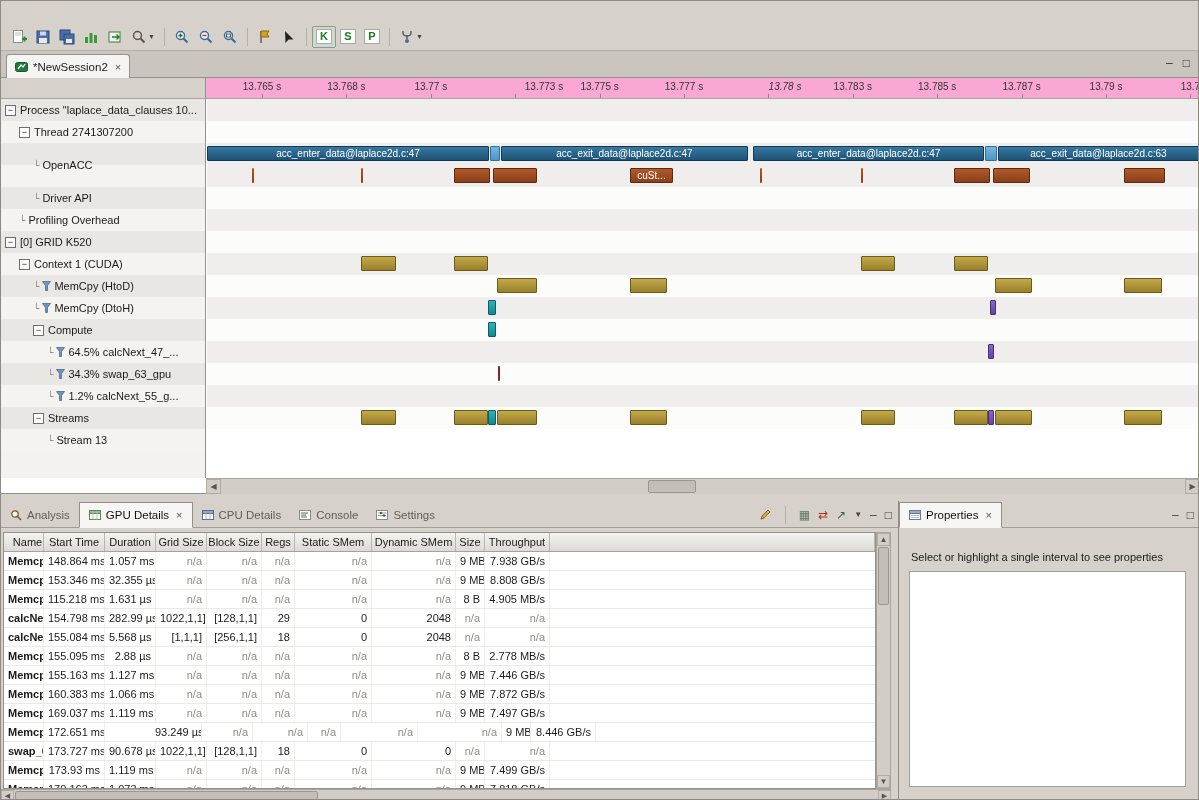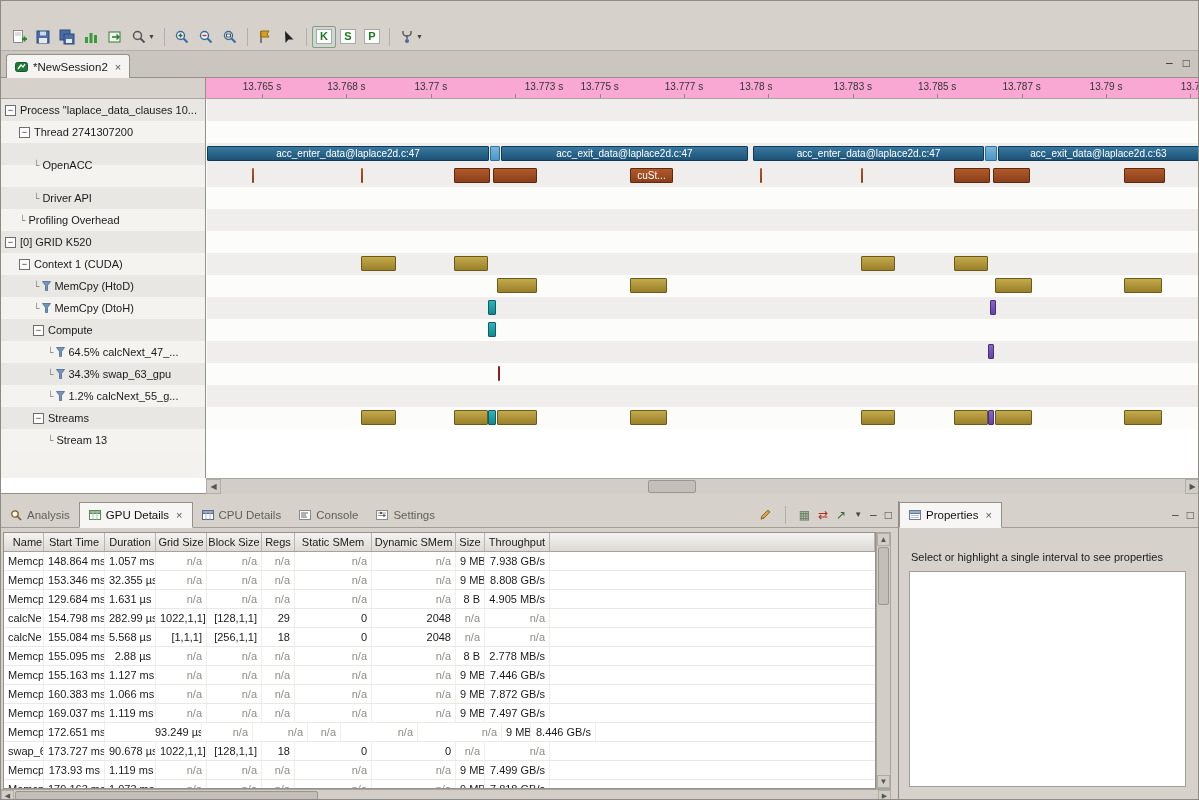--- a/index.html
+++ b/index.html
@@ -67,21 +67,21 @@
   .tabbar-right { position:absolute; right:6px; top:0; height:27px; display:flex; align-items:center; gap:8px; color:#444; font-size:12px; }
   .tr-icon { display:inline-flex; align-items:center; }
 
   #gpu-table { position:absolute; left:2px; top:31px; width:873px; height:257px; background:#fff; border:1px solid #94918a; overflow:hidden; }
   #gpu-head { display:flex; height:19px; background:linear-gradient(#f4f3f1,#dcdad5); border-bottom:1px solid #a5a29b; }
   .hcell { flex:none; border-right:1px solid #b9b6b0; font-size:11px; text-align:center; line-height:18px; overflow:hidden; white-space:nowrap; }
   .hfill { flex:1; }
   #gpu-rows { height:238px; overflow:hidden; }
   .t-row { display:flex; height:19px; border-bottom:1px solid #ebe9e4; background:#fff; }
   .tcell { flex:none; padding:0 4px; font-size:11px; line-height:18px; text-align:right; overflow:hidden; white-space:nowrap; border-right:1px solid #f1efeb; }
-  .tcell.left { text-align:right; }
+  .tcell.left { text-align:right;font-weight:bold; }
   .tcell.na { color:#8f8d88; }
   #gpu-vscroll { position:absolute; left:875px; top:31px; width:15px; height:257px; background:#d2cec7; border:1px solid #a8a59e; }
   .vthumb { position:absolute; left:1px; right:1px; background:#c3bfb8; border:1px solid #9a978f; border-radius:2px; }
   #details-hscroll { left:0; right:7px; top:288px; }
 
   #props-message { position:absolute; left:12px; top:50px; right:10px; font-size:11px; color:#1a1a1a; }
   #props-box { position:absolute; left:10px; top:70px; right:14px; bottom:14px; background:#fff; border:1px solid #a19e97; }
 
   svg { display:block; }
 </style>
@@ -211,21 +211,21 @@
         <span class="ruler-label" style="left: 140.4px;">13.768 s</span>
         <span class="ruler-tick" style="left: 140.4px;"></span>
         <span class="ruler-label" style="left: 224.8px;">13.77 s</span>
         <span class="ruler-tick" style="left: 224.8px;"></span>
         <span class="ruler-label" style="left: 297px; margin-left: 41px;">13.773 s</span>
         <span class="ruler-tick" style="left: 309.2px;"></span>
         <span class="ruler-label" style="left: 393.6px;">13.775 s</span>
         <span class="ruler-tick" style="left: 393.6px;"></span>
         <span class="ruler-label" style="left: 478px;">13.777 s</span>
         <span class="ruler-tick" style="left: 478px;"></span>
-        <span class="ruler-label" style="left: 550px;">13.78 s</span>
+        <span class="ruler-label" style="left: 579px; font-style: italic;">13.78 s</span>
         <span class="ruler-tick" style="left: 562.4px;"></span>
         <span class="ruler-label" style="left: 646.8px;">13.783 s</span>
         <span class="ruler-tick" style="left: 646.8px;"></span>
         <span class="ruler-label" style="left: 731.2px;">13.785 s</span>
         <span class="ruler-tick" style="left: 731.2px;"></span>
         <span class="ruler-label" style="left: 815.6px;">13.787 s</span>
         <span class="ruler-tick" style="left: 815.6px;"></span>
         <span class="ruler-label" style="left: 900px;">13.79 s</span>
         <span class="ruler-tick" style="left: 900px;"></span>
         <span class="ruler-label" style="left: 984.4px;">13.7</span>
@@ -493,21 +493,21 @@
             <span class="tcell na" style="width: 51px;">n/a</span>
             <span class="tcell na" style="width: 55px;">n/a</span>
             <span class="tcell na" style="width: 33px;">n/a</span>
             <span class="tcell na" style="width: 77px;">n/a</span>
             <span class="tcell na" style="width: 84px;">n/a</span>
             <span class="tcell" style="width: 29px;">9 MB</span>
             <span class="tcell" style="width: 65px;">8.808 GB/s</span>
           </div>
           <div class="t-row">
             <span class="tcell left" style="width: 40px;">Memcp</span>
-            <span class="tcell" style="width: 61px;">129.684 ms</span>
+            <span class="tcell" style="width: 61px;">115.218 ms</span>
             <span class="tcell" style="width: 51px;">1.631 µs</span>
             <span class="tcell na" style="width: 51px;">n/a</span>
             <span class="tcell na" style="width: 55px;">n/a</span>
             <span class="tcell na" style="width: 33px;">n/a</span>
             <span class="tcell na" style="width: 77px;">n/a</span>
             <span class="tcell na" style="width: 84px;">n/a</span>
             <span class="tcell" style="width: 29px;">8 B</span>
             <span class="tcell" style="width: 65px;">4.905 MB/s</span>
           </div>
           <div class="t-row">

